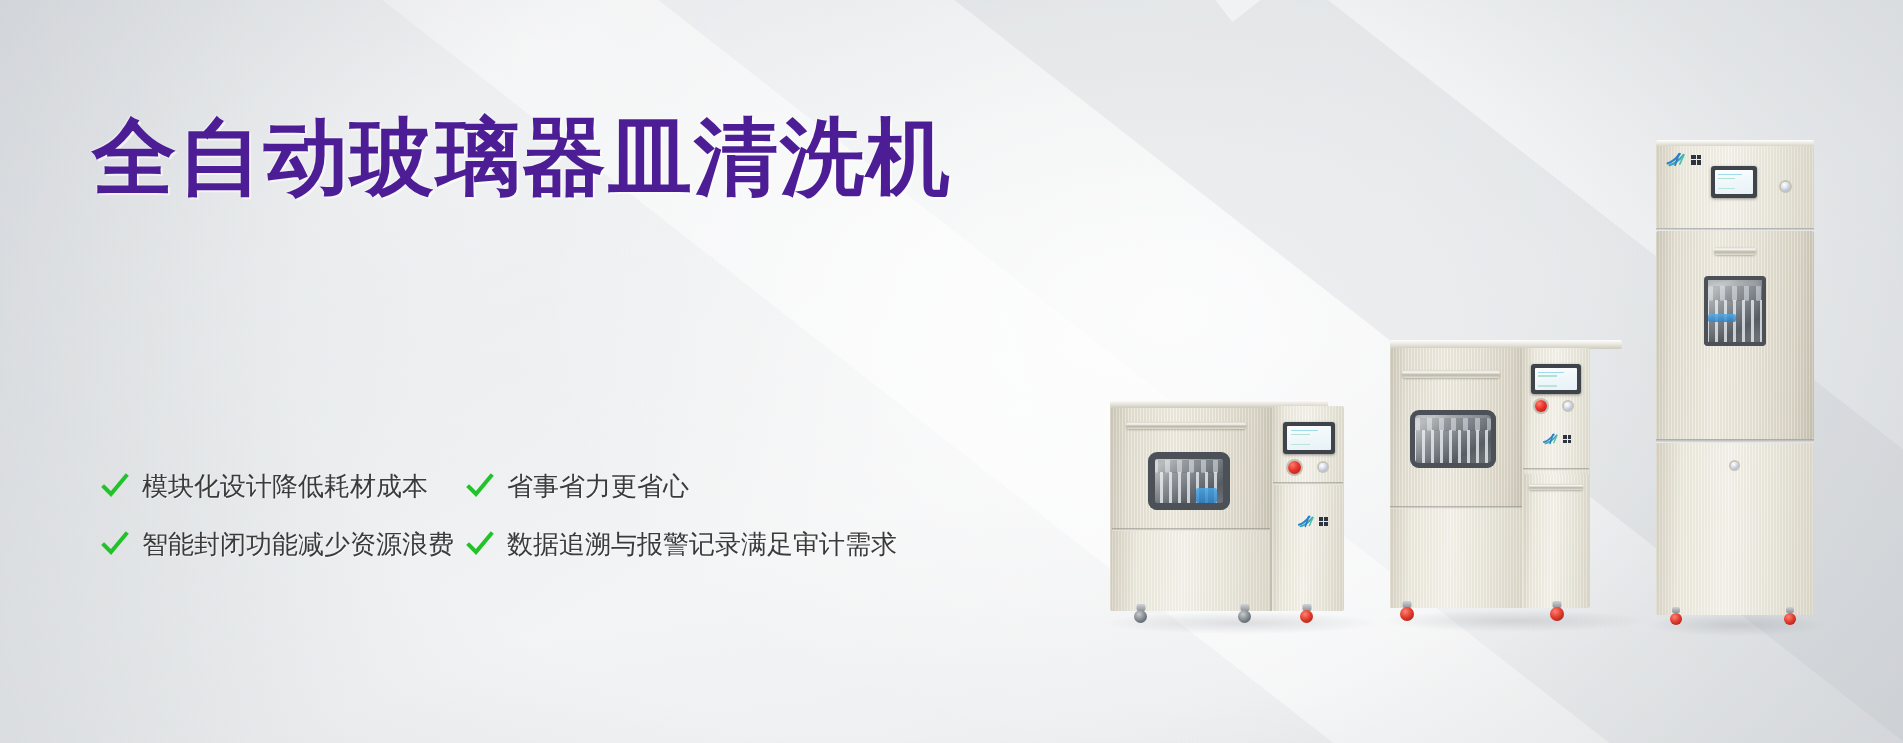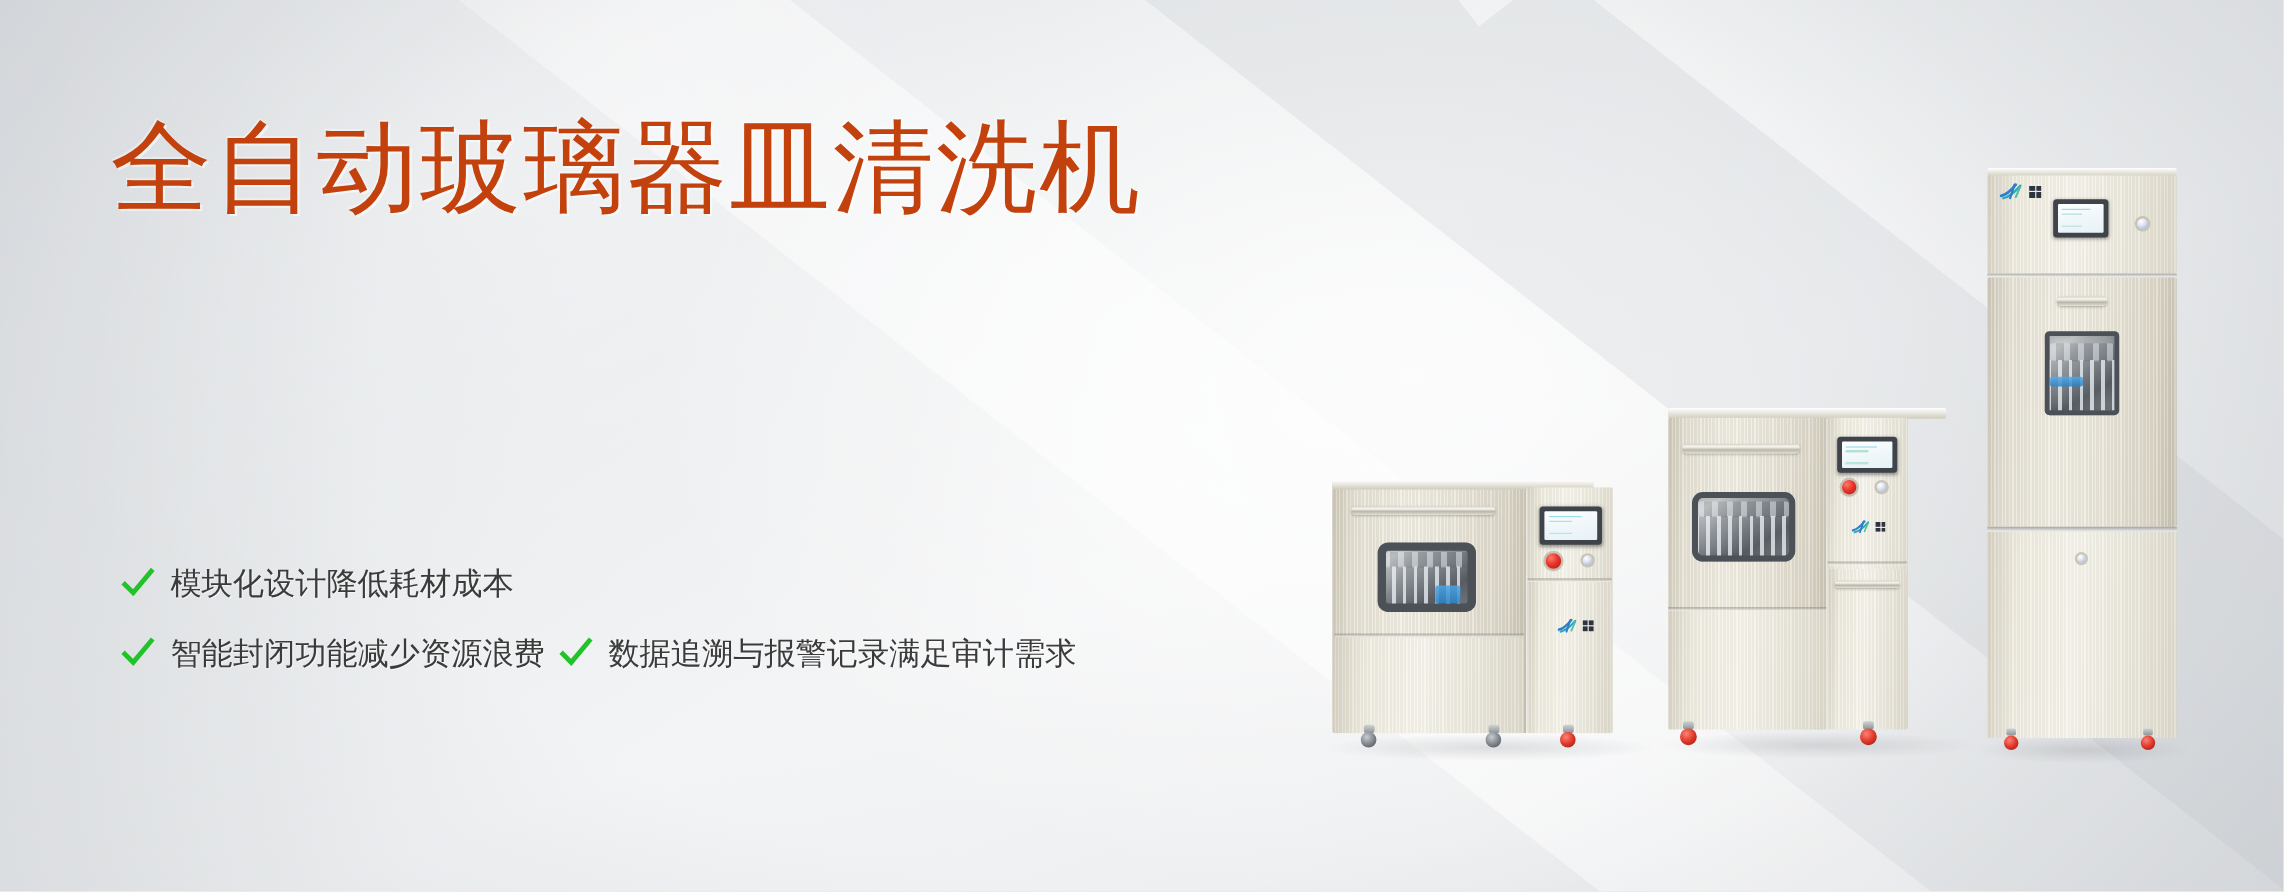--- a/index.html
+++ b/index.html
@@ -24,23 +24,23 @@
   .bg-shade{position:absolute;inset:0;
     background:
       linear-gradient(105deg, rgba(196,200,206,0.30) 0%, rgba(196,200,206,0.05) 26%, rgba(255,255,255,0) 48%),
       linear-gradient(255deg, rgba(196,200,206,0.26) 0%, rgba(196,200,206,0.04) 26%, rgba(255,255,255,0) 50%);
   }
   .bg-vig{position:absolute;inset:0;
     background:radial-gradient(ellipse 1250px 760px at 50% 46%, rgba(255,255,255,0) 52%, rgba(168,173,179,0.26) 100%);}
 
   
   .headline{
-    position:absolute;left:92px;top:97px;
-    font-size:84px;line-height:1;font-weight:400;letter-spacing:2px;
-    color:#c2410c;white-space:nowrap;
+    position:absolute;left:92px;top:115px;
+    font-size:84px;line-height:1;font-weight:700;letter-spacing:2px;
+    color:#4c1d95;white-space:nowrap;
     text-shadow:2px 2px 0 rgba(255,255,255,.55), -1px -1px 0 rgba(255,255,255,.35);
   }
   .subline{
     position:absolute;left:256px;top:296px;
     font-size:38px;line-height:1;font-weight:700;letter-spacing:0px;
     color:#ed8b26;white-space:nowrap;
     text-shadow:1px 1px 0 rgba(255,255,255,.55);
   }
   .subline .dash{letter-spacing:-2px;}
 
@@ -141,20 +141,28 @@
   <div class="bullets">
     <div class="brow">
       <div class="bcell c1">
         <span class="chk">
           <svg viewBox="0 0 30 30">
               <path d="M4 16 L11 23 L26 5" fill="none" stroke="#22c32a" stroke-width="4" stroke-linecap="square" stroke-linejoin="miter"></path>
             </svg>
         </span>
         <span class="btxt">模块化设计降低耗材成本</span>
       </div>
+      <div class="bcell">
+        <span class="chk">
+          <svg viewBox="0 0 30 30">
+              <path d="M4 16 L11 23 L26 5" fill="none" stroke="#22c32a" stroke-width="4" stroke-linecap="square" stroke-linejoin="miter"></path>
+            </svg>
+        </span>
+        <span class="btxt">省事省力更省心</span>
+      </div>
     </div>
     <div class="brow">
       <div class="bcell c1">
         <span class="chk">
           <svg viewBox="0 0 30 30">
               <path d="M4 16 L11 23 L26 5" fill="none" stroke="#22c32a" stroke-width="4" stroke-linecap="square" stroke-linejoin="miter"></path>
             </svg>
         </span>
         <span class="btxt">智能封闭功能减少资源浪费</span>
       </div>

